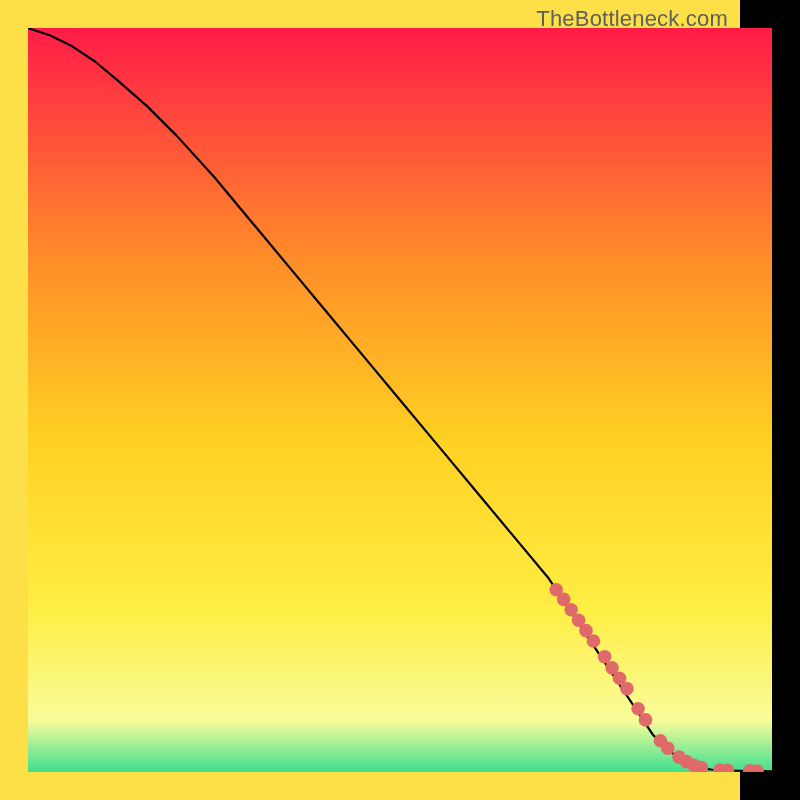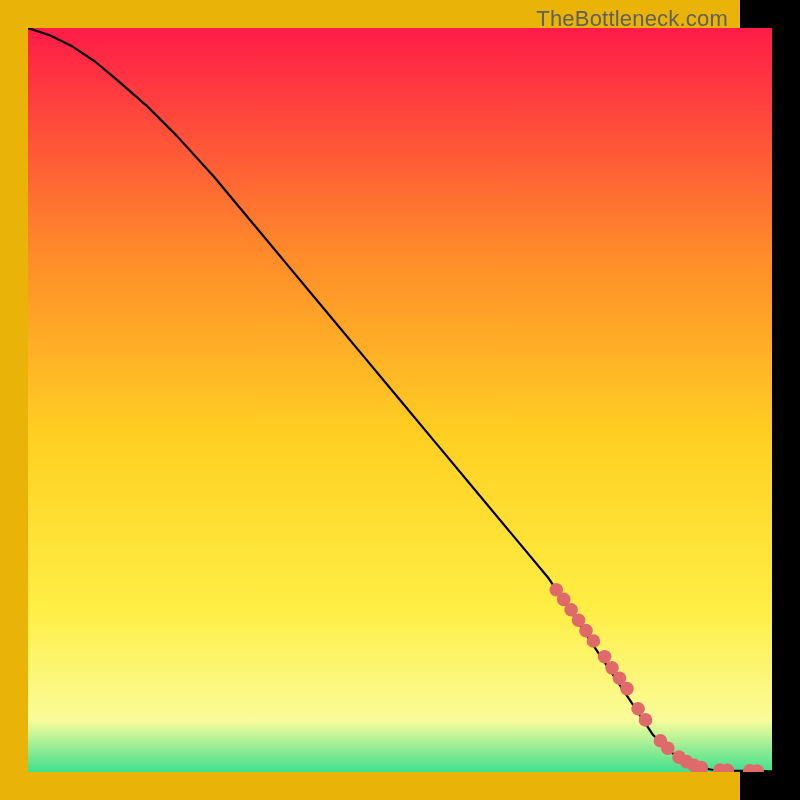--- a/index.html
+++ b/index.html
@@ -8,21 +8,21 @@
     width: 800px;
     height: 800px;
     background: #000;
     overflow: hidden;
     font-family: Arial, Helvetica, sans-serif;
   }
   .stage {
     position: relative;
     width: 740px;
     height: 800px;
-    background: #eab308;
+    background: #fde047;
   }
   .watermark {
     position: absolute;
     top: 6px;
     right: 12px;
     color: #606060;
     font-size: 22px;
     font-weight: 500;
     letter-spacing: 0.2px;
     z-index: 5;

